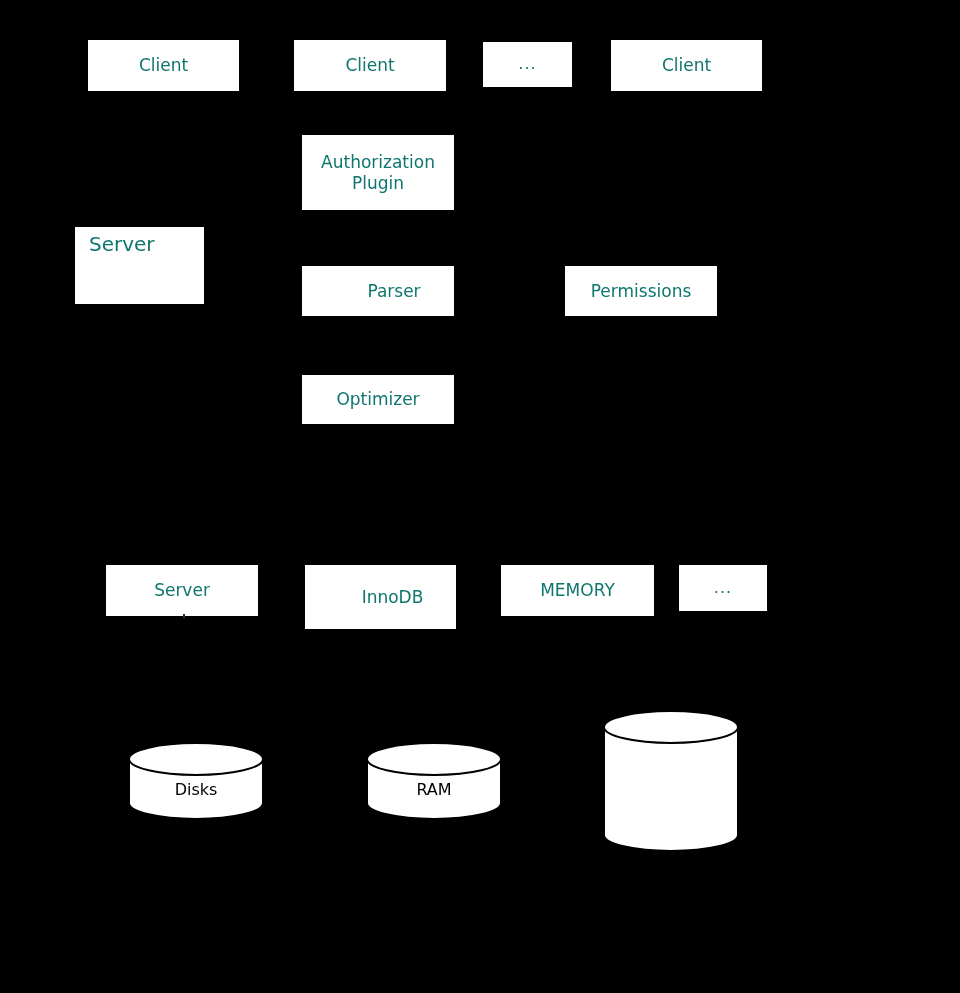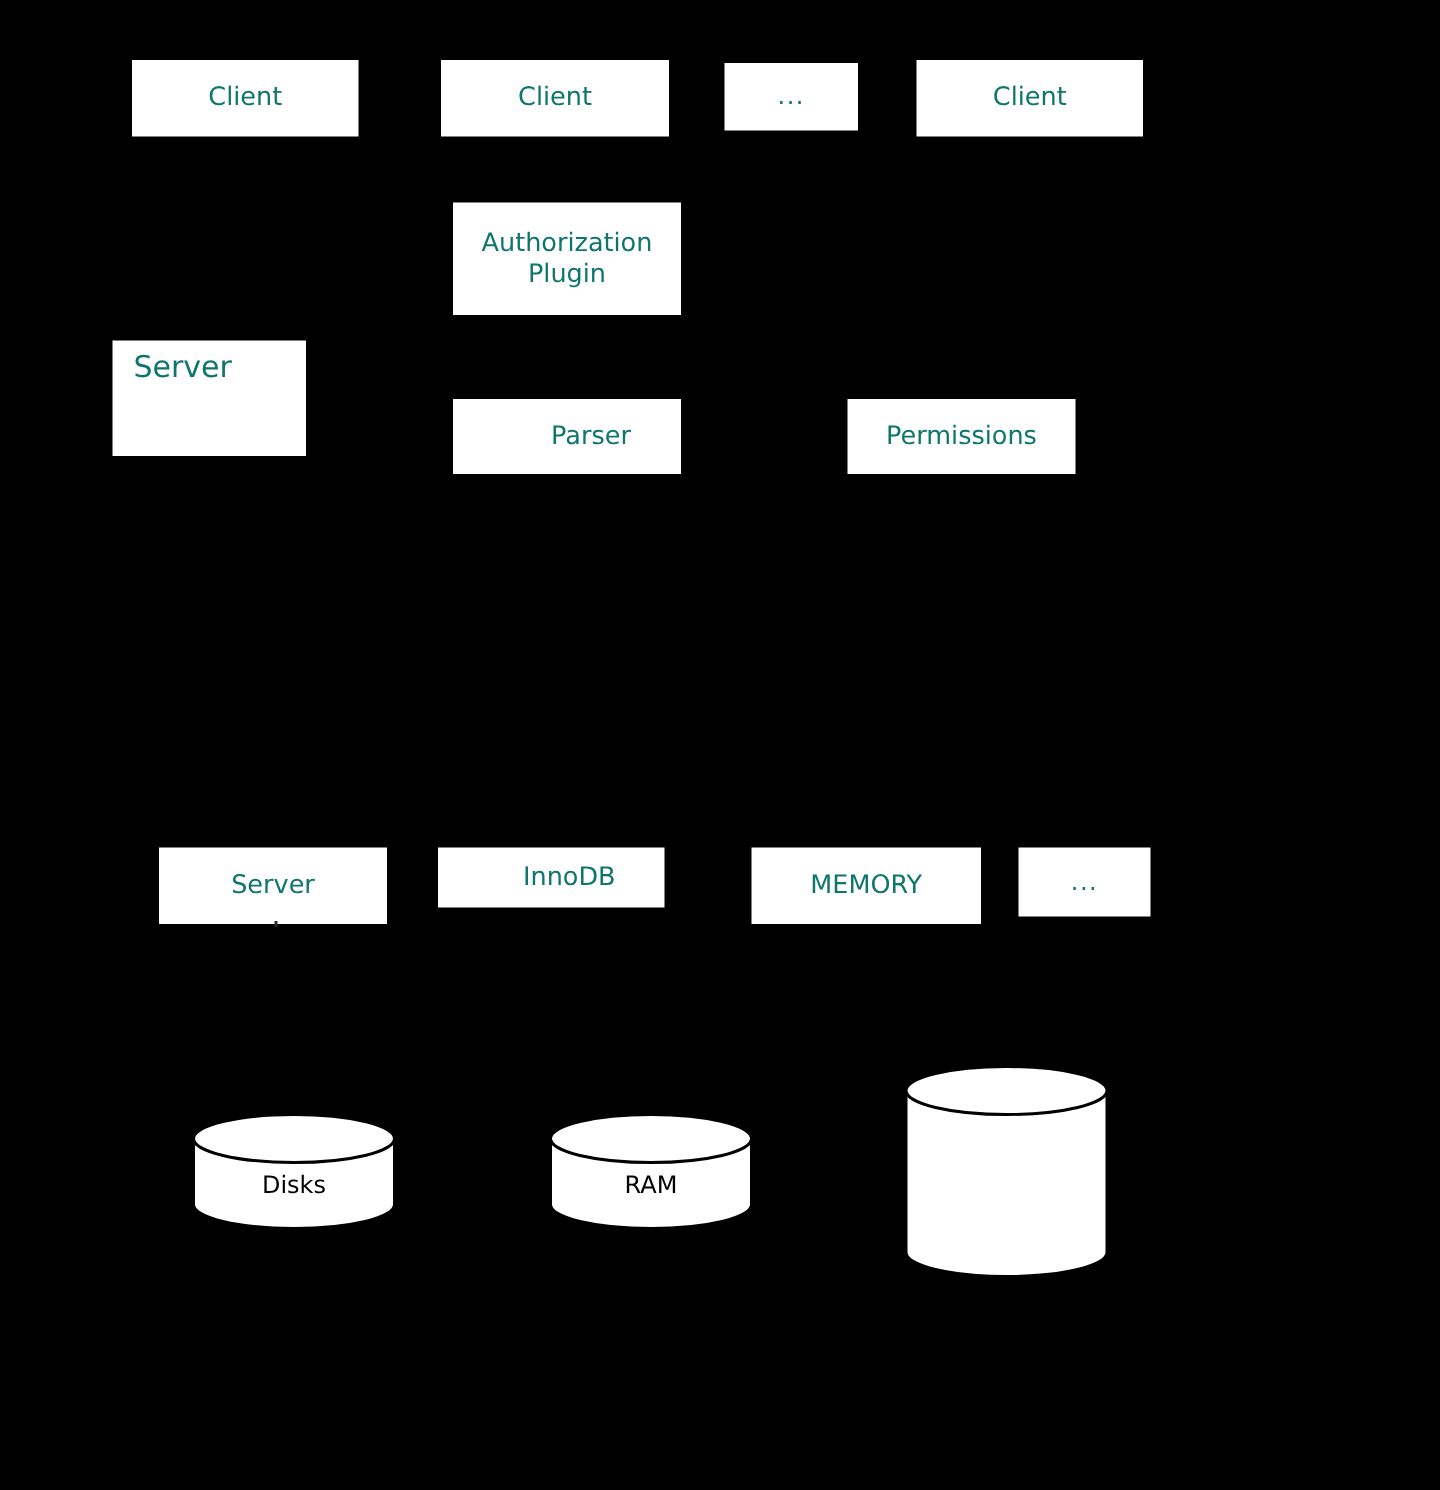--- a/index.html
+++ b/index.html
@@ -74,23 +74,24 @@
   <div class="node" style="left: 294px; top: 40px; width: 152px; height: 51px;">Client</div>
   <div class="node ellipsis" style="left: 483px; top: 42px; width: 89px; height: 45px;">...</div>
   <div class="node" style="left: 611px; top: 40px; width: 151px; height: 51px;">Client</div>
 
   <div class="node align-topleft" style="left: 75px; top: 227px; width: 129px; height: 77px;">Server</div>
 
   <div class="node" style="left: 302px; top: 135px; width: 152px; height: 75px;">Authorization
 Plugin</div>
   <div class="node" style="left: 302px; top: 266px; width: 152px; height: 50px; padding-left: 32px;">Parser</div>
   <div class="node" style="left: 565px; top: 266px; width: 152px; height: 50px;">Permissions</div>
+  <div class="node" style="left: 302px; top: 375px; width: 152px; height: 49px;">Optimizer</div>
 
   <div class="node" style="left: 106px; top: 565px; width: 152px; height: 51px;">Server</div>
-  <div class="node" style="left: 292px; top: 565px; width: 151px; height: 40px; padding-left: 24px;">InnoDB</div>
+  <div class="node" style="left: 305px; top: 565px; width: 151px; height: 64px; padding-left: 24px;">InnoDB</div>
   <div class="node" style="left: 501px; top: 565px; width: 153px; height: 51px;">MEMORY</div>
   <div class="node ellipsis" style="left: 679px; top: 565px; width: 88px; height: 46px;">...</div>
 
   <div class="tick" style="left:183px; top:614px;"></div>
 
   <div class="cyl" style="left: 366px; top: 742px; width: 136px; height: 78px;">
     <svg viewBox="0 0 136 78" width="136" height="78" preserveAspectRatio="none">
       <path d="M1,17 L1,61 A67,16 0 0 0 135,61 L135,17 Z" fill="#ffffff" stroke="#000000" stroke-width="2"></path>
       <ellipse cx="68" cy="17" rx="67" ry="16" fill="#ffffff" stroke="#000000" stroke-width="2"></ellipse>
     </svg>

